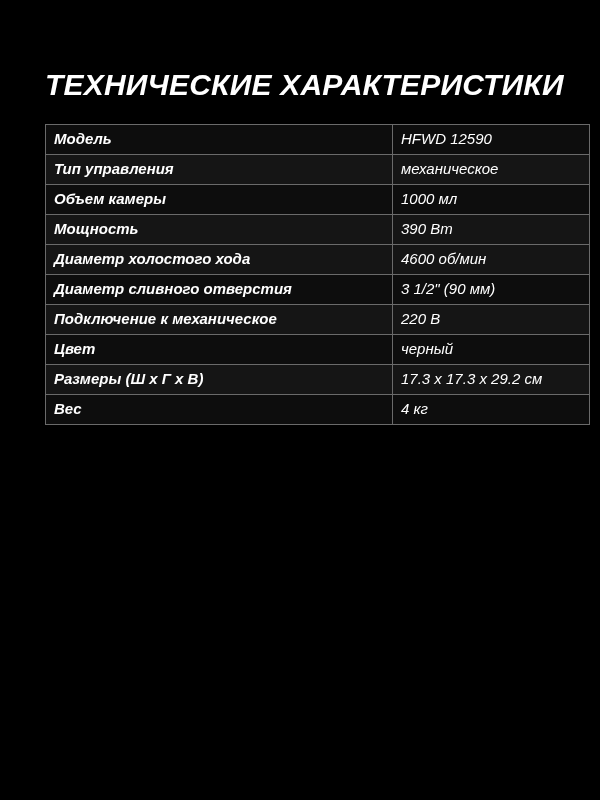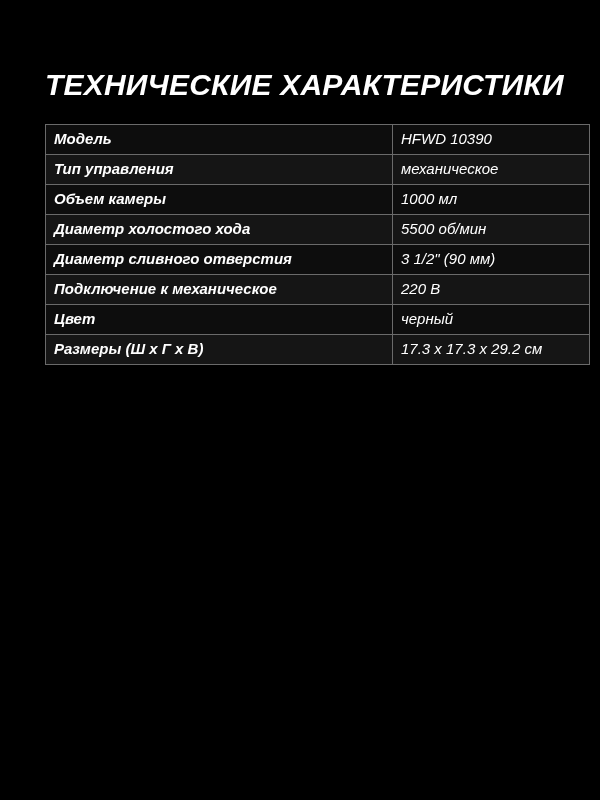--- a/index.html
+++ b/index.html
@@ -74,47 +74,55 @@
 
 <div class="page">
 
   <div class="spec-title">ТЕХНИЧЕСКИЕ ХАРАКТЕРИСТИКИ</div>
 
   <div class="spec-table-wrap">
     <table class="spec-table">
       <tbody>
         <tr>
           <td class="param">Модель</td>
-          <td class="value">HFWD 10390</td>
+          <td class="value">HFWD 12590</td>
         </tr>
         <tr class="light">
           <td class="param">Тип управления</td>
           <td class="value">механическое</td>
         </tr>
         <tr>
           <td class="param">Объем камеры</td>
           <td class="value">1000 мл</td>
         </tr>
         <tr class="light">
+          <td class="param">Мощность</td>
+          <td class="value">390 Вт</td>
+        </tr>
+        <tr class="light">
           <td class="param">Диаметр холостого хода</td>
-          <td class="value">5500 об/мин</td>
+          <td class="value">4600 об/мин</td>
         </tr>
         <tr>
           <td class="param">Диаметр сливного отверстия</td>
           <td class="value">3 1/2" (90 мм)</td>
         </tr>
         <tr class="light">
           <td class="param">Подключение к механическое</td>
           <td class="value">220 В</td>
         </tr>
         <tr>
           <td class="param">Цвет</td>
           <td class="value">черный</td>
         </tr>
         <tr class="light">
           <td class="param">Размеры (Ш х Г х В)</td>
           <td class="value">17.3 x 17.3 x 29.2 см</td>
         </tr>
+        <tr>
+          <td class="param">Вес</td>
+          <td class="value">4 кг</td>
+        </tr>
       </tbody>
     </table>
   </div>
 
 </div>
 
 </body></html>

